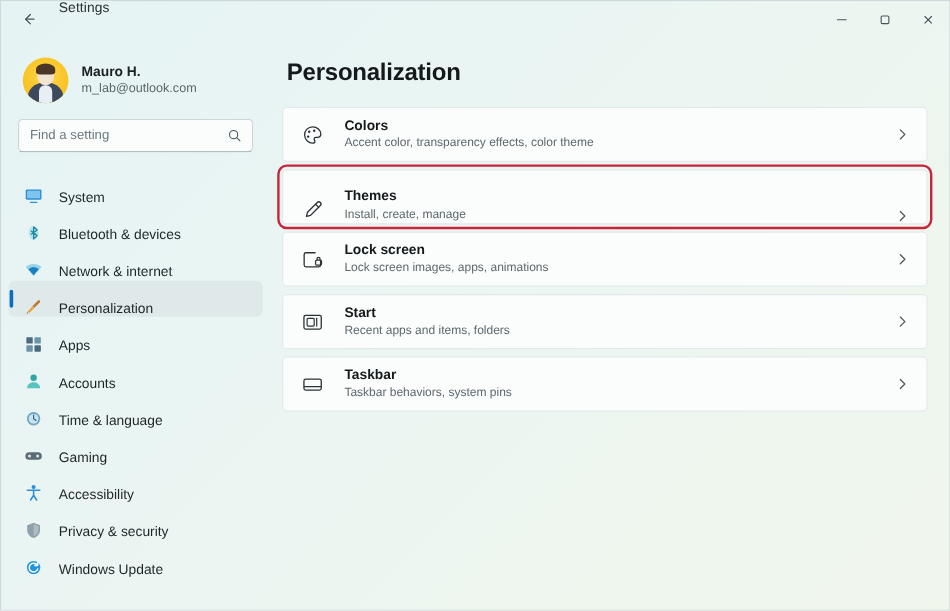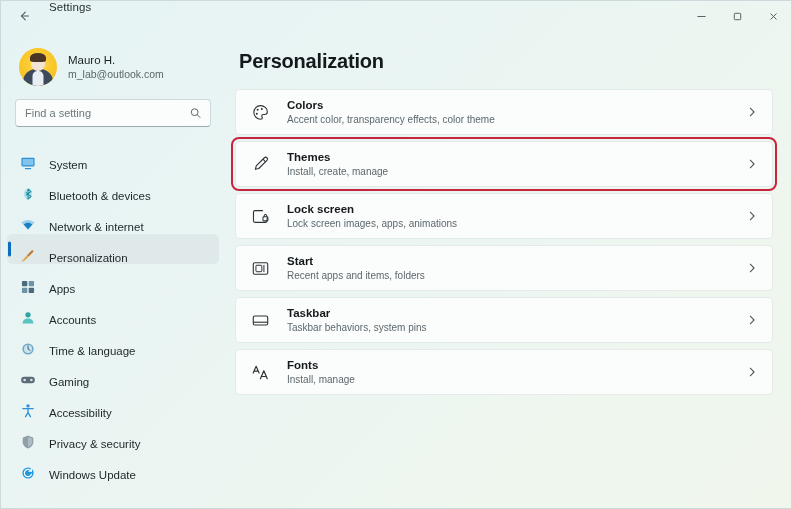--- a/index.html
+++ b/index.html
@@ -105,21 +105,21 @@
   }
   .avatar .av-shirt {
     position: absolute;
     left: 50%; bottom: 0;
     transform: translateX(-50%);
     width: 11px; height: 15px;
     border-radius: 5px 5px 0 0;
     background: #e8eef3;
   }
   .account-text { margin-left: 11px; line-height: 1.25; min-width: 0; }
-  .account-name { font-size: 11.5px; color: #1b2023; font-weight: 400; }
+  .account-name { font-size: 11.5px; color: #1b2023; font-weight: 700; }
   .account-mail { font-size: 10.5px; color: #5c676c; margin-top: 1px; }
 
   .searchwrap { padding: 4px 14px 0 14px; }
   .searchbox {
     position: relative;
     height: 28px;
     background: #fbfdfd;
     border: 1px solid #ccd7d9;
     border-bottom: 1.6px solid #9aa9ac;
     border-radius: 4px;
@@ -208,21 +208,21 @@
     width: 22px; height: 22px;
     flex: 0 0 22px;
     display: flex; align-items: center; justify-content: center;
     color: #2b3235;
   }
   .card-text { margin-left: 16px; line-height: 1.25; }
   .card-title { font-size: 11.5px; color: #141a1c; font-weight: 700; }
   .card-sub { font-size: 10px; color: #5d686d; margin-top: 2px; }
   .card-chev { margin-left: auto; color: #4d585c; display: flex; }
 
-  .card.highlighted { outline: 2.5px solid #c8253c; outline-offset: 2px; }
+  .card.highlighted { outline: 2.5px solid #c8253c; outline-offset: 2px; align-items: flex-end; }
 </style>
 </head>
 <body>
 
 <div class="window">
 
   <div class="titlebar">
     <div class="back-btn">
       <svg width="14" height="14" viewBox="0 0 16 16" fill="none">
         <path d="M9.5 3.5 5 8l4.5 4.5" stroke="currentColor" stroke-width="1.2" stroke-linecap="round" stroke-linejoin="round"></path>
@@ -492,33 +492,16 @@
           <div class="card-title">Taskbar</div>
           <div class="card-sub">Taskbar behaviors, system pins</div>
         </div>
         <span class="card-chev">
           <svg width="12" height="12" viewBox="0 0 14 14" fill="none">
             <path d="M5 2.6 9.4 7 5 11.4" stroke="currentColor" stroke-width="1.25" stroke-linecap="round" stroke-linejoin="round"></path>
           </svg>
         </span>
       </div>
 
-      <div class="card">
-        <span class="card-icon">
-          <svg width="19" height="19" viewBox="0 0 20 20" fill="none">
-            <path d="M2.3 10.6 5.4 3.4l3.1 7.2M3.3 8.6h4.2" stroke="currentColor" stroke-width="1.2" stroke-linecap="round" stroke-linejoin="round" fill="none"></path>
-            <path d="M9.9 16.6l3.6-8.4 3.6 8.4M11.1 14.2h4.9" stroke="currentColor" stroke-width="1.25" stroke-linecap="round" stroke-linejoin="round" fill="none"></path>
-          </svg>
-        </span>
-        <div class="card-text">
-          <div class="card-title">Fonts</div>
-          <div class="card-sub">Install, manage</div>
-        </div>
-        <span class="card-chev">
-          <svg width="12" height="12" viewBox="0 0 14 14" fill="none">
-            <path d="M5 2.6 9.4 7 5 11.4" stroke="currentColor" stroke-width="1.25" stroke-linecap="round" stroke-linejoin="round"></path>
-          </svg>
-        </span>
-      </div>
 
     </div>
   </div>
 </div>
 
 </body></html>

